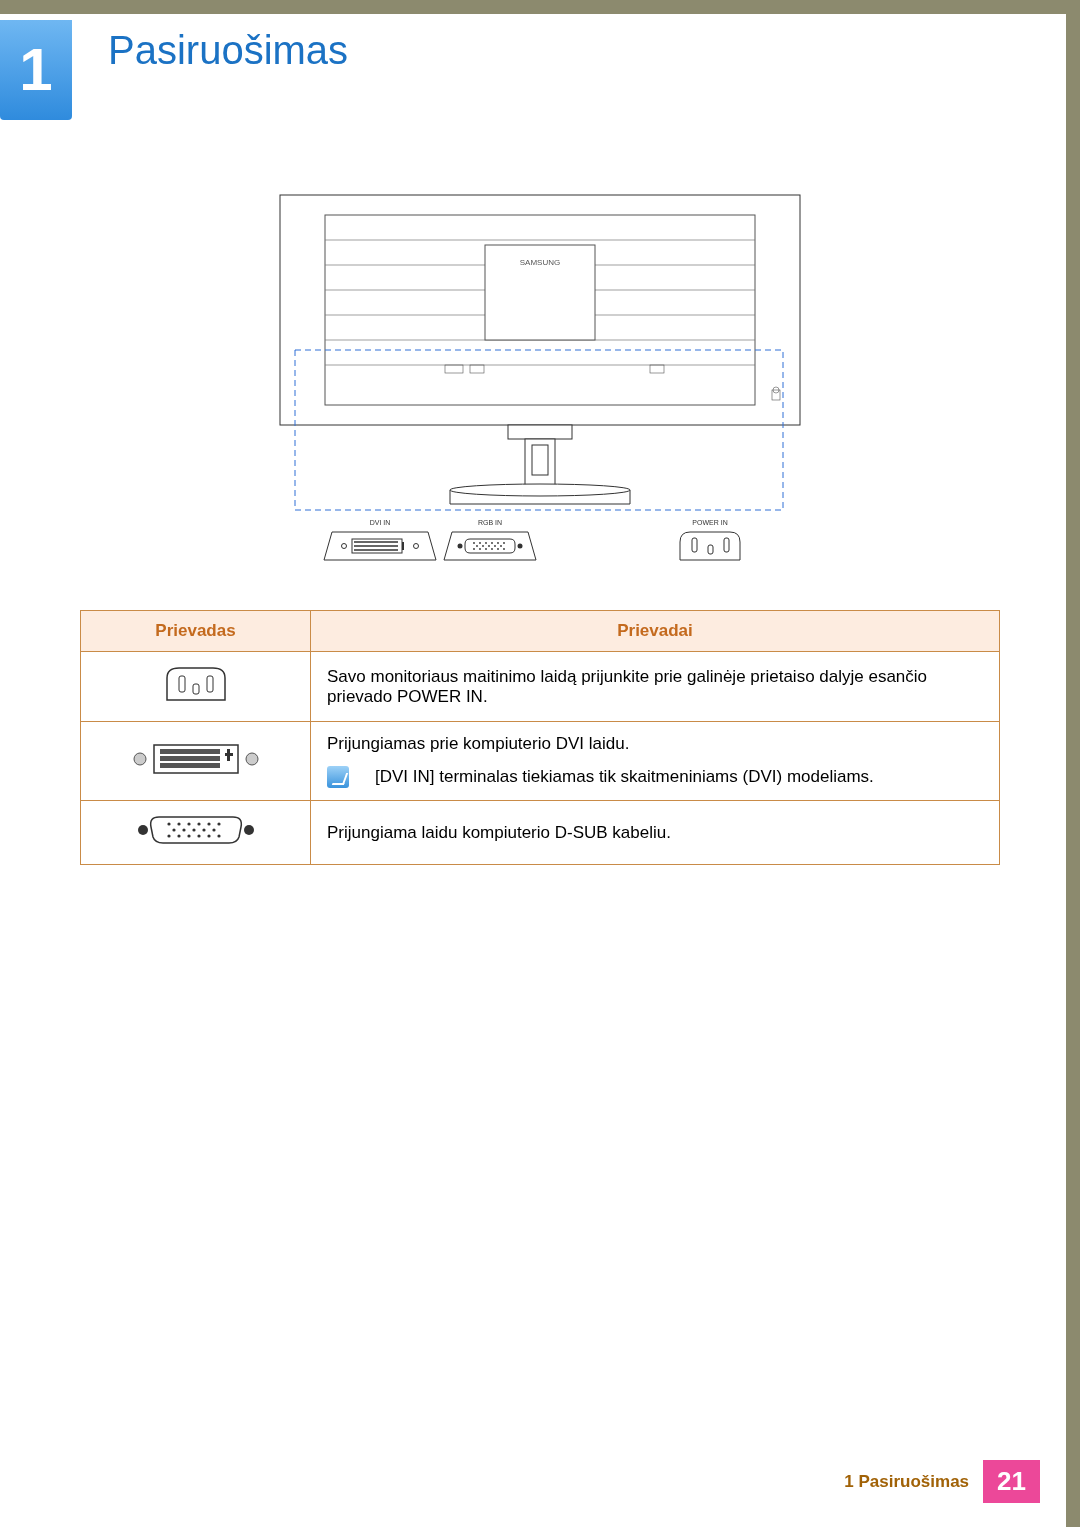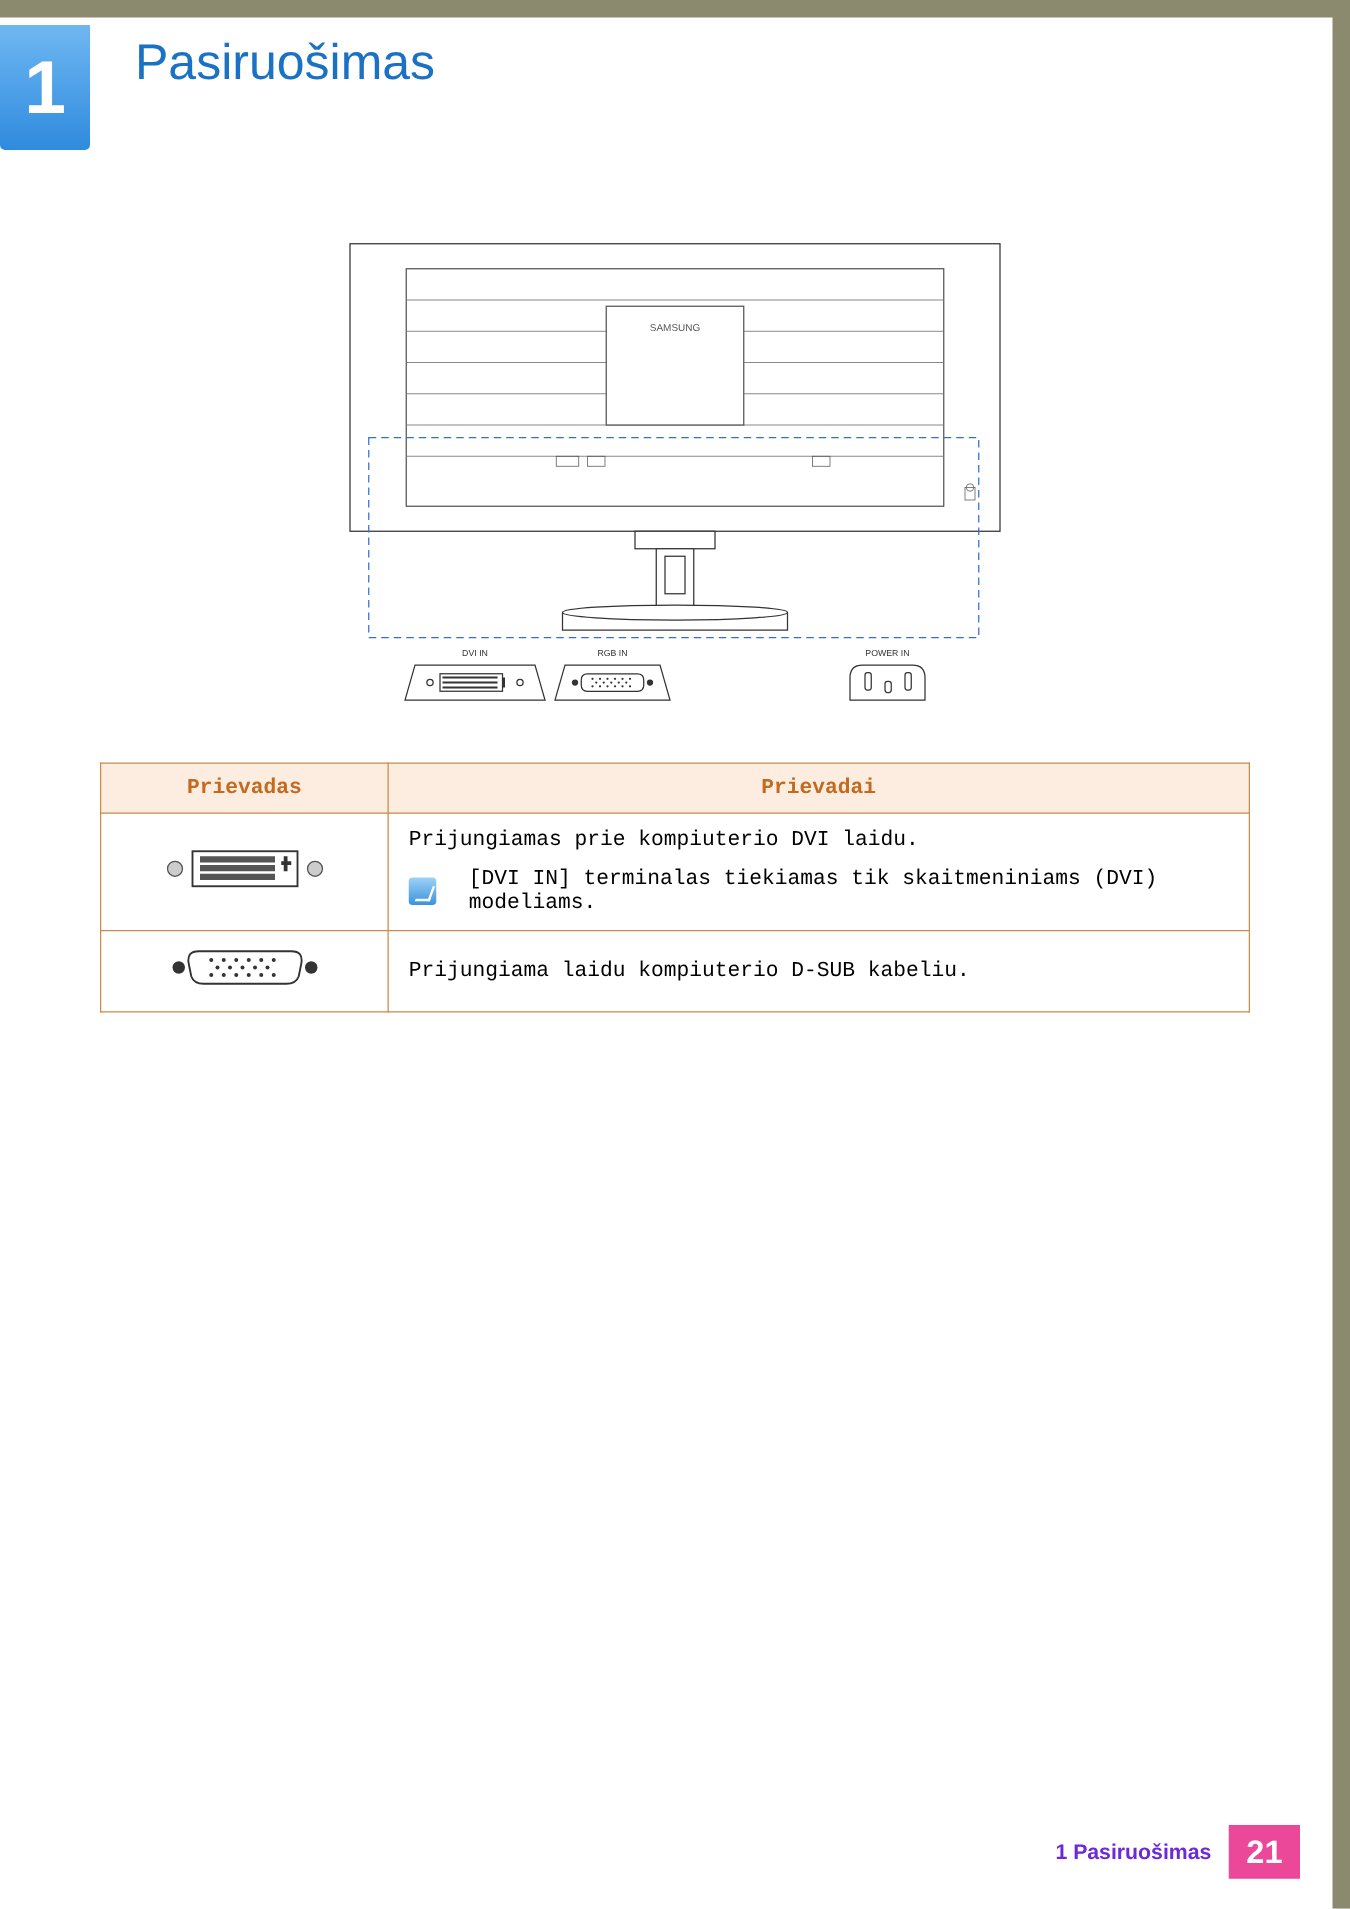--- a/index.html
+++ b/index.html
@@ -83,21 +83,20 @@
     line-height: 1.55;
   }
   .diagram {
     margin: 30px auto 0;
     display: block;
   }
   table.ports {
     border-collapse: collapse;
     width: 100%;
     margin-top: 30px;
-    font-family: Liberation Mono, monospace;
   }
   table.ports th, table.ports td {
     border: 1px solid #c98b47;
     padding: 12px 16px;
     font-size: 17px;
     vertical-align: middle;
     text-align: left;
   }
   table.ports th {
     background: #fdece0;
@@ -120,21 +119,21 @@
   .footer {
     position: absolute;
     bottom: 24px;
     right: 40px;
     display: flex;
     align-items: center;
     gap: 0;
   }
   .footer-label {
     font-size: 17px;
-    color: #6d28d9;
+    color: #a16207;
     font-weight: 700;
     background: #fff;
     padding: 8px 14px;
   }
   .footer-page {
     background: #ec4899;
     color: #fff;
     font-size: 26px;
     font-weight: 700;
     padding: 6px 14px;
@@ -232,20 +231,31 @@
     </svg>
 
     <table class="ports">
       <thead>
         <tr>
           <th>Prievadas</th>
           <th>Prievadai</th>
         </tr>
       </thead>
       <tbody>
+        <tr>
+          <td class="icon-cell">
+            <svg width="78" height="40" viewBox="0 0 78 40">
+              <path d="M10 36 L10 14 Q10 4 22 4 L56 4 Q68 4 68 14 L68 36 Z" fill="#fff" stroke="#333" stroke-width="1.5"></path>
+              <rect x="22" y="12" width="6" height="16" rx="2" fill="none" stroke="#333"></rect>
+              <rect x="36" y="20" width="6" height="10" rx="2" fill="none" stroke="#333"></rect>
+              <rect x="50" y="12" width="6" height="16" rx="2" fill="none" stroke="#333"></rect>
+            </svg>
+          </td>
+          <td>Savo monitoriaus maitinimo laidą prijunkite prie galinėje prietaiso dalyje esančio prievado POWER IN.</td>
+        </tr>
         <tr>
           <td class="icon-cell">
             <svg width="140" height="40" viewBox="0 0 140 40">
               <circle cx="14" cy="20" r="6" fill="#ccc" stroke="#555"></circle>
               <circle cx="126" cy="20" r="6" fill="#ccc" stroke="#555"></circle>
               <rect x="28" y="6" width="84" height="28" fill="#fff" stroke="#333" stroke-width="1.5"></rect>
               <rect x="34" y="10" width="60" height="5" fill="#555"></rect>
               <rect x="34" y="17" width="60" height="5" fill="#555"></rect>
               <rect x="34" y="24" width="60" height="5" fill="#555"></rect>
               <rect x="99" y="14" width="8" height="3" fill="#333"></rect>

